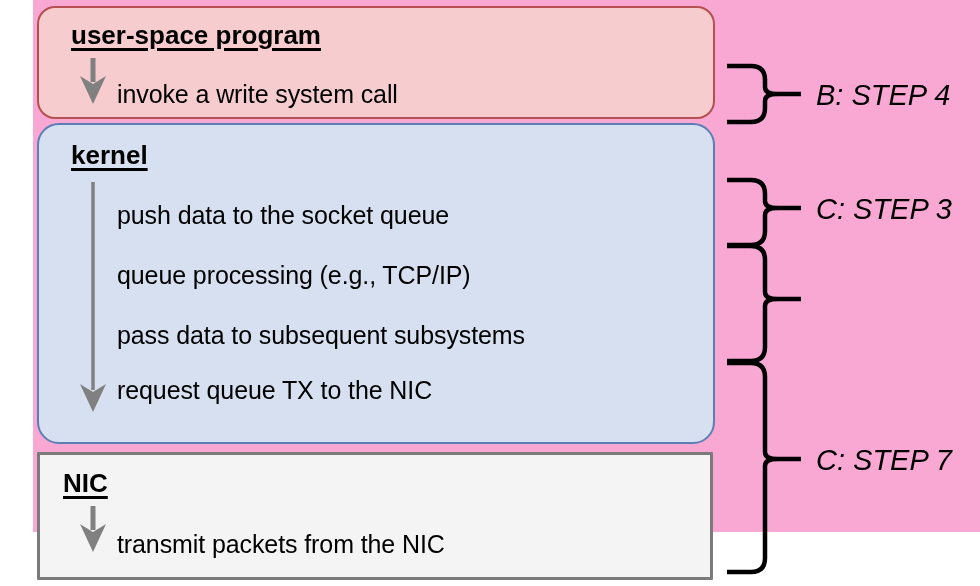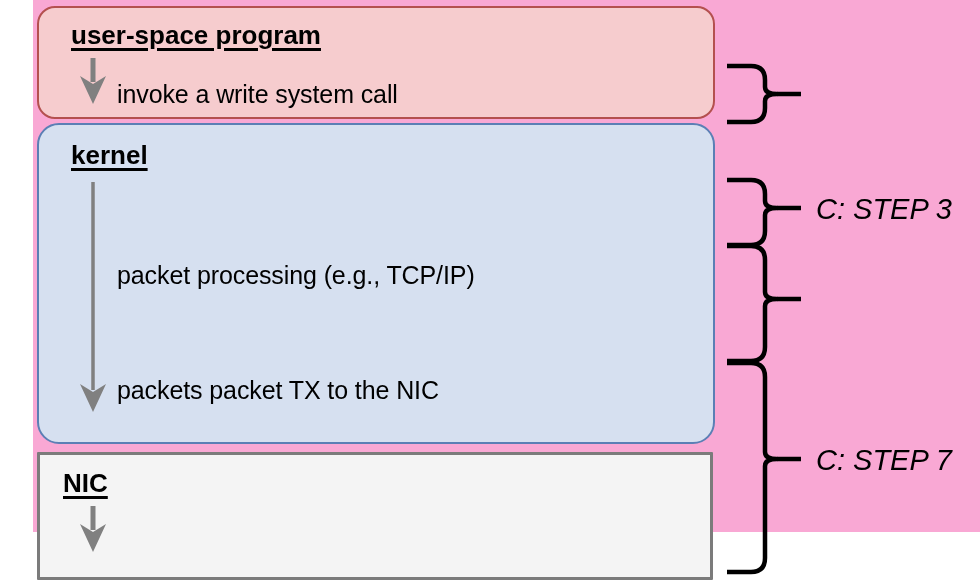--- a/index.html
+++ b/index.html
@@ -116,30 +116,33 @@
   <div class="step-line sl-us-1">invoke a write system call</div>
 
   <div class="layer-box box-kernel"></div>
   <div class="layer-title title-kernel">kernel</div>
 
   <svg class="arrow-svg arrow-k" width="32" height="232" viewBox="0 0 32 232">
     <line x1="16" y1="0" x2="16" y2="208" stroke="#808080" stroke-width="3.5"></line>
     <path d="M 16 230 L 3 202 L 16 210 L 29 202 Z" fill="#808080"></path>
   </svg>
 
-  <div class="step-line sl-k-2">packet processing (e.g., TCP/IP)</div>
-  <div class="step-line sl-k-4">packets packet TX to the NIC</div>
+  <div class="step-line sl-k-1">push data to the socket queue</div>
+  <div class="step-line sl-k-2">queue processing (e.g., TCP/IP)</div>
+  <div class="step-line sl-k-3">pass data to subsequent subsystems</div>
+  <div class="step-line sl-k-4">request queue TX to the NIC</div>
 
   <div class="layer-box box-nic"></div>
   <div class="layer-title title-nic">NIC</div>
 
   <svg class="arrow-svg arrow-nic" width="32" height="48" viewBox="0 0 32 48">
     <line x1="16" y1="0" x2="16" y2="24" stroke="#808080" stroke-width="5"></line>
     <path d="M 16 46 L 3 18 L 16 26 L 29 18 Z" fill="#808080"></path>
   </svg>
+  <div class="step-line sl-nic-1">transmit packets from the NIC</div>
 
   <svg class="brace-svg" width="100" height="586" viewBox="0 0 100 586">
     <g fill="none" stroke="#000000" stroke-width="4.5" stroke-linecap="butt" stroke-linejoin="round">
 
       <path d="M 0 66
                L 24 66
                Q 38 66 38 80
                L 38 87
                Q 38 94 50 94
                Q 38 94 38 101
@@ -176,16 +179,17 @@
                L 38 452
                Q 38 459 50 459
                Q 38 459 38 466
                L 38 558
                Q 38 572 24 572
                L 0 572"></path>
       <line x1="50" y1="459" x2="74" y2="459"></line>
     </g>
   </svg>
 
+  <div class="step-label lbl-b4">B: STEP 4</div>
   <div class="step-label lbl-c1">C: STEP 3</div>
   <div class="step-label lbl-c3">C: STEP 7</div>
 
 </div>
 
 </body></html>

